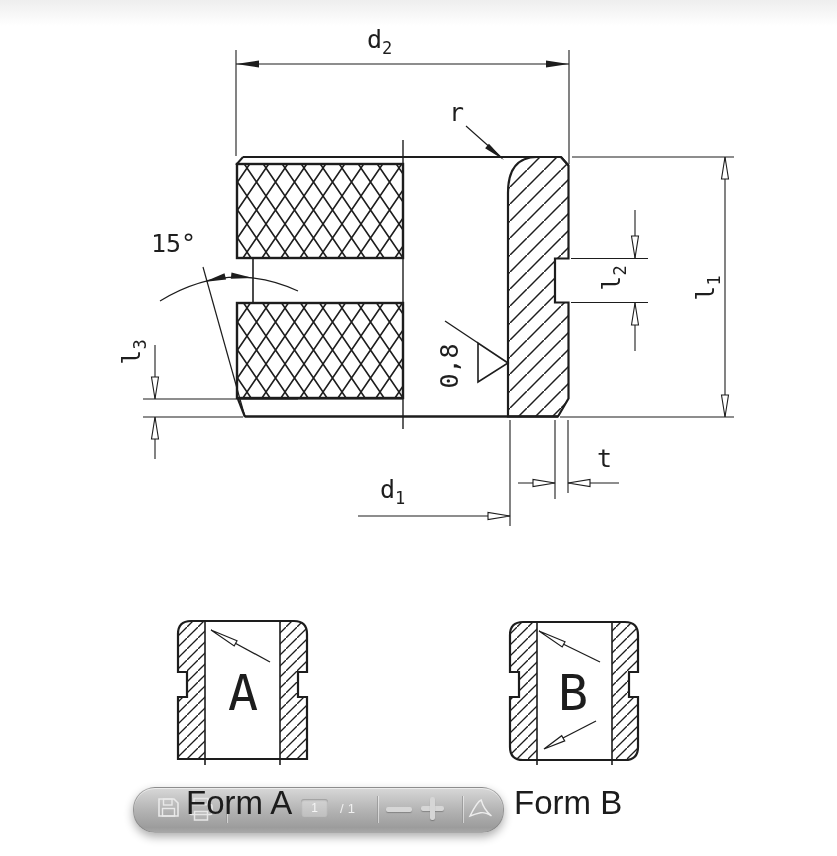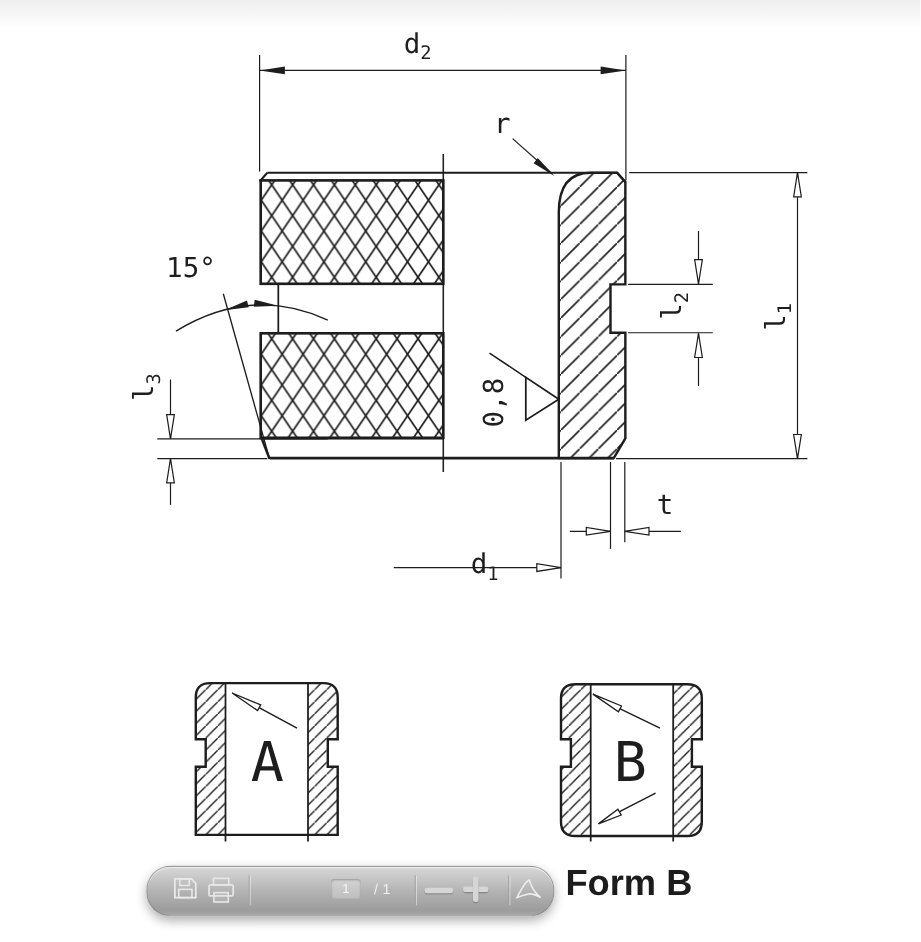--- a/index.html
+++ b/index.html
@@ -176,23 +176,24 @@
   </svg>
 
   <div class="dim" style="left:367px;top:27px;"><span>d</span><sub>2</sub></div>
   <div class="dim" style="left:449px;top:100px;"><span>r</span></div>
   <div class="dim" style="left:151px;top:231px;"><span>15°</span></div>
   <div class="dim rot" style="left:708px;top:288px;"><span>l</span><sub>1</sub></div>
   <div class="dim rot" style="left:614px;top:278px;"><span>l</span><sub>2</sub></div>
   <div class="dim rot" style="left:134px;top:352px;"><span>l</span><sub>3</sub></div>
   <div class="dim rot" style="left:449px;top:366px;"><span>0,8</span></div>
   <div class="dim" style="left:597px;top:446px;"><span>t</span></div>
-  <div class="dim" style="left:380px;top:500px;margin-left:48px;"><span>d</span><sub>1</sub></div>
-
-  <div class="caption" style="left:514px;top:786px;font-weight:bold;">Form B</div>
+  <div class="dim" style="left:380px;top:477px;"><span>d</span><sub>1</sub></div>
+
+  <div class="caption" style="left:186px;top:786px;">Form A</div>
+  <div class="caption" style="left:514px;top:786px;">Form B</div>
 
   <div class="toolbar">
     <div class="tb-icon" style="left:23px;top:8px;">
       <svg width="23" height="23" viewBox="0 0 23 23" fill="none">
         <path d="M2,3 L17,3 L21,7 L21,20 L2,20 Z" stroke="#e9e9e9" stroke-width="1.6"></path>
         <rect x="6.5" y="3" width="8.5" height="6" stroke="#e9e9e9" stroke-width="1.4"></rect>
         <rect x="5.5" y="12.5" width="12" height="7.5" stroke="#e9e9e9" stroke-width="1.4"></rect>
       </svg>
     </div>
     <div class="tb-icon" style="left:54px;top:9px;">

